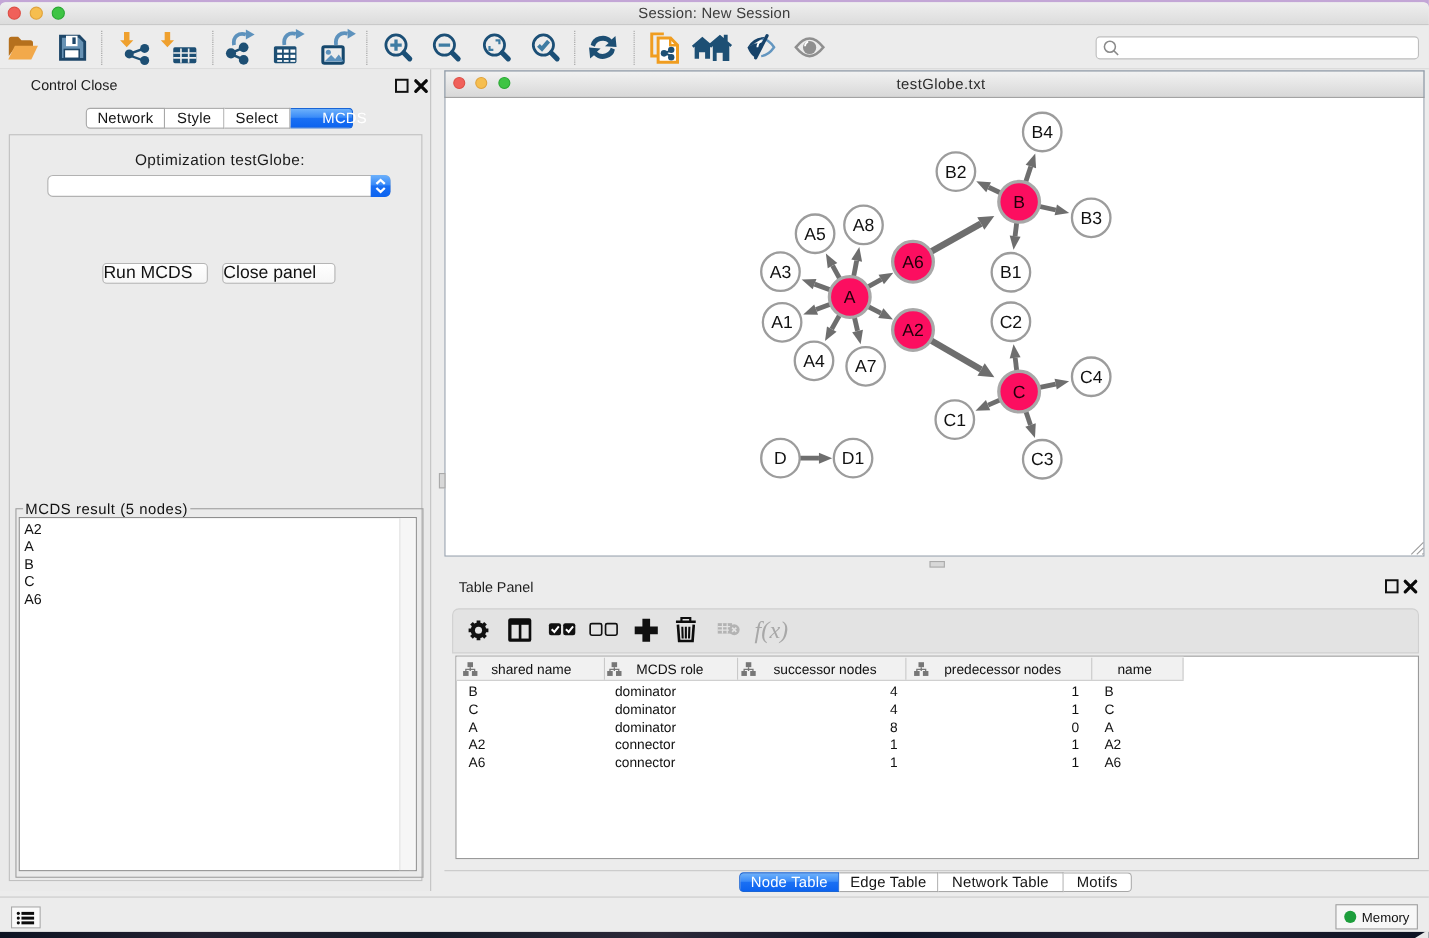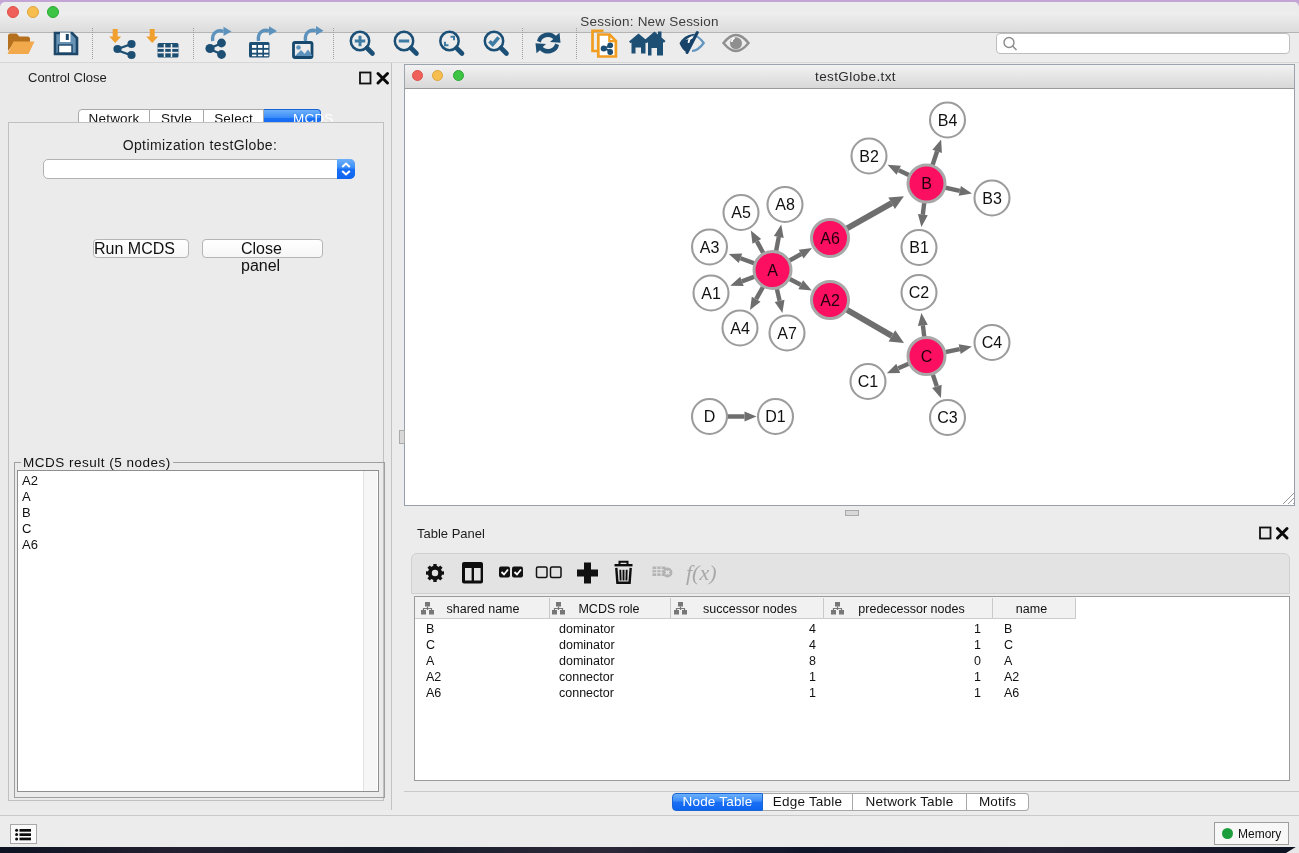--- a/index.html
+++ b/index.html
@@ -5,21 +5,21 @@
 * { margin:0; padding:0; box-sizing:border-box; }
 html,body { width:1299px; height:853px; overflow:hidden; }
 body { font-family:"Liberation Sans", sans-serif; position:relative; background:#ececec; }
 .abs { position:absolute; }
 
 #desktop-top { left:0; top:0; width:1299px; height:6px; background:#c3a6d6; border-bottom:1px solid #a891bb; }
 #win { left:0; top:2px; width:1299px; height:845px; background:#ececec; border-radius:5px 5px 0 0; overflow:hidden; }
 #desktop-bottom { left:0; top:847px; width:1299px; height:6px;
   background:linear-gradient(90deg,#0d1322,#232031 14%,#161c2a 30%,#2c2838 46%,#10162a 62%,#252134 80%,#0c1222);}
 
-#titlebar { left:0; top:12px; width:1299px; height:21px;
+#titlebar { left:0; top:2px; width:1299px; height:21px;
   background:linear-gradient(#efefef,#dcdcdc); border-bottom:1px solid #b4b4b4; border-radius:5px 5px 0 0;}
 #titlebar .title { width:100%; text-align:center; font-size:13.5px; letter-spacing:0.2px; color:#3c3c3c; line-height:20px;}
 .tl { position:absolute; border-radius:50%; }
 .sep { position:absolute; top:4px; height:31px; width:0; border-left:1px dotted #9e9e9e; }
 #searchbox { left:996px; top:9px; width:294px; height:21px; background:#fff;
   border:1px solid #bdbdbd; border-radius:4px; }
 
 #cpanel { left:0; top:63px; width:392px; height:747px; background:#eaeaea; border-right:1px solid #c3c3c3;}
 #cpanel-head { left:28px; top:70px; font-size:13px; color:#1d1d1d; }
 .tabbar { position:absolute; display:flex; height:19px; }
@@ -175,35 +175,35 @@
 <circle cx="7" cy="6.5" r="5" fill="none" stroke="#8a8a8a" stroke-width="1.4"></circle>
 <line x1="10.5" y1="10" x2="14.5" y2="14" stroke="#8a8a8a" stroke-width="1.4"></line>
 </svg>
 
 <div class="abs" id="cpanel"></div>
 <div class="abs" id="cpanel-head">Control Close</div>
 <svg class="abs" style="left:359px;top:71px" width="32" height="15">
 <rect x="1" y="1.5" width="10.5" height="11" fill="none" stroke="#111" stroke-width="1.8"></rect>
 <path d="M19,2.5 l9.5,9.5 M28.5,2.5 l-9.5,9.5" stroke="#0a0a0a" stroke-width="3" stroke-linecap="round"></path>
 </svg>
-<div class="tabbar" style="left:78px;top:109px;">
+<div class="tabbar" style="left:78px;top:98px;">
 <div class="tab first" style="width:72px;">Network</div>
 <div class="tab" style="width:54px;">Style</div>
 <div class="tab" style="width:60px;">Select</div>
 <div class="tab sel last" style="width:57px;padding-left:29px;">MCDS</div>
 </div>
 <div class="abs" id="mcds-border"></div>
 <div class="abs" id="optlabel" style="font-size:14px;letter-spacing:0.4px;">Optimization testGlobe:</div>
 <div class="abs" id="dropdown">
   <div id="dd-step"><svg width="18" height="20">
   <path d="M5.2,8.1 L9,4.6 L12.8,8.1 M5.2,11.9 L9,15.4 L12.8,11.9" fill="none" stroke="#fff" stroke-width="2.1"></path>
       </svg></div>
 </div>
 <div class="btn" style="left:93px;top:191px;width:96px;">Run MCDS</div>
-<div class="btn" style="left:202px;top:191px;width:121px;padding-left:38px;">Close panel</div>
+<div class="btn" style="left:202px;top:191px;width:103px;">Close panel</div>
 <div class="abs" id="grpbox"></div>
 <div class="abs" id="grplabel">MCDS result (5 nodes)</div>
 <div class="abs" id="listbox">
   <div class="items">A2<br>A<br>B<br>C<br>A6</div>
   <div id="lb-sb"></div>
 </div>
 
 <div class="abs" id="netwin" style="left:404px;top:64px;width:891px;height:442px;background:#fff;border:1px solid #96a0ac;"></div>
 <div class="abs" id="nettitle" style="left:404px;top:64px;width:891px;height:25px;background:linear-gradient(#f2f2f2,#d8d8d8);border:1px solid #9aa3ae;border-bottom:1px solid #9a9a9a;padding-left:12px;">
   <div style="width:100%;text-align:center;font-size:13.5px;letter-spacing:0.4px;color:#2b2b2b;line-height:24px;">testGlobe.txt</div>

